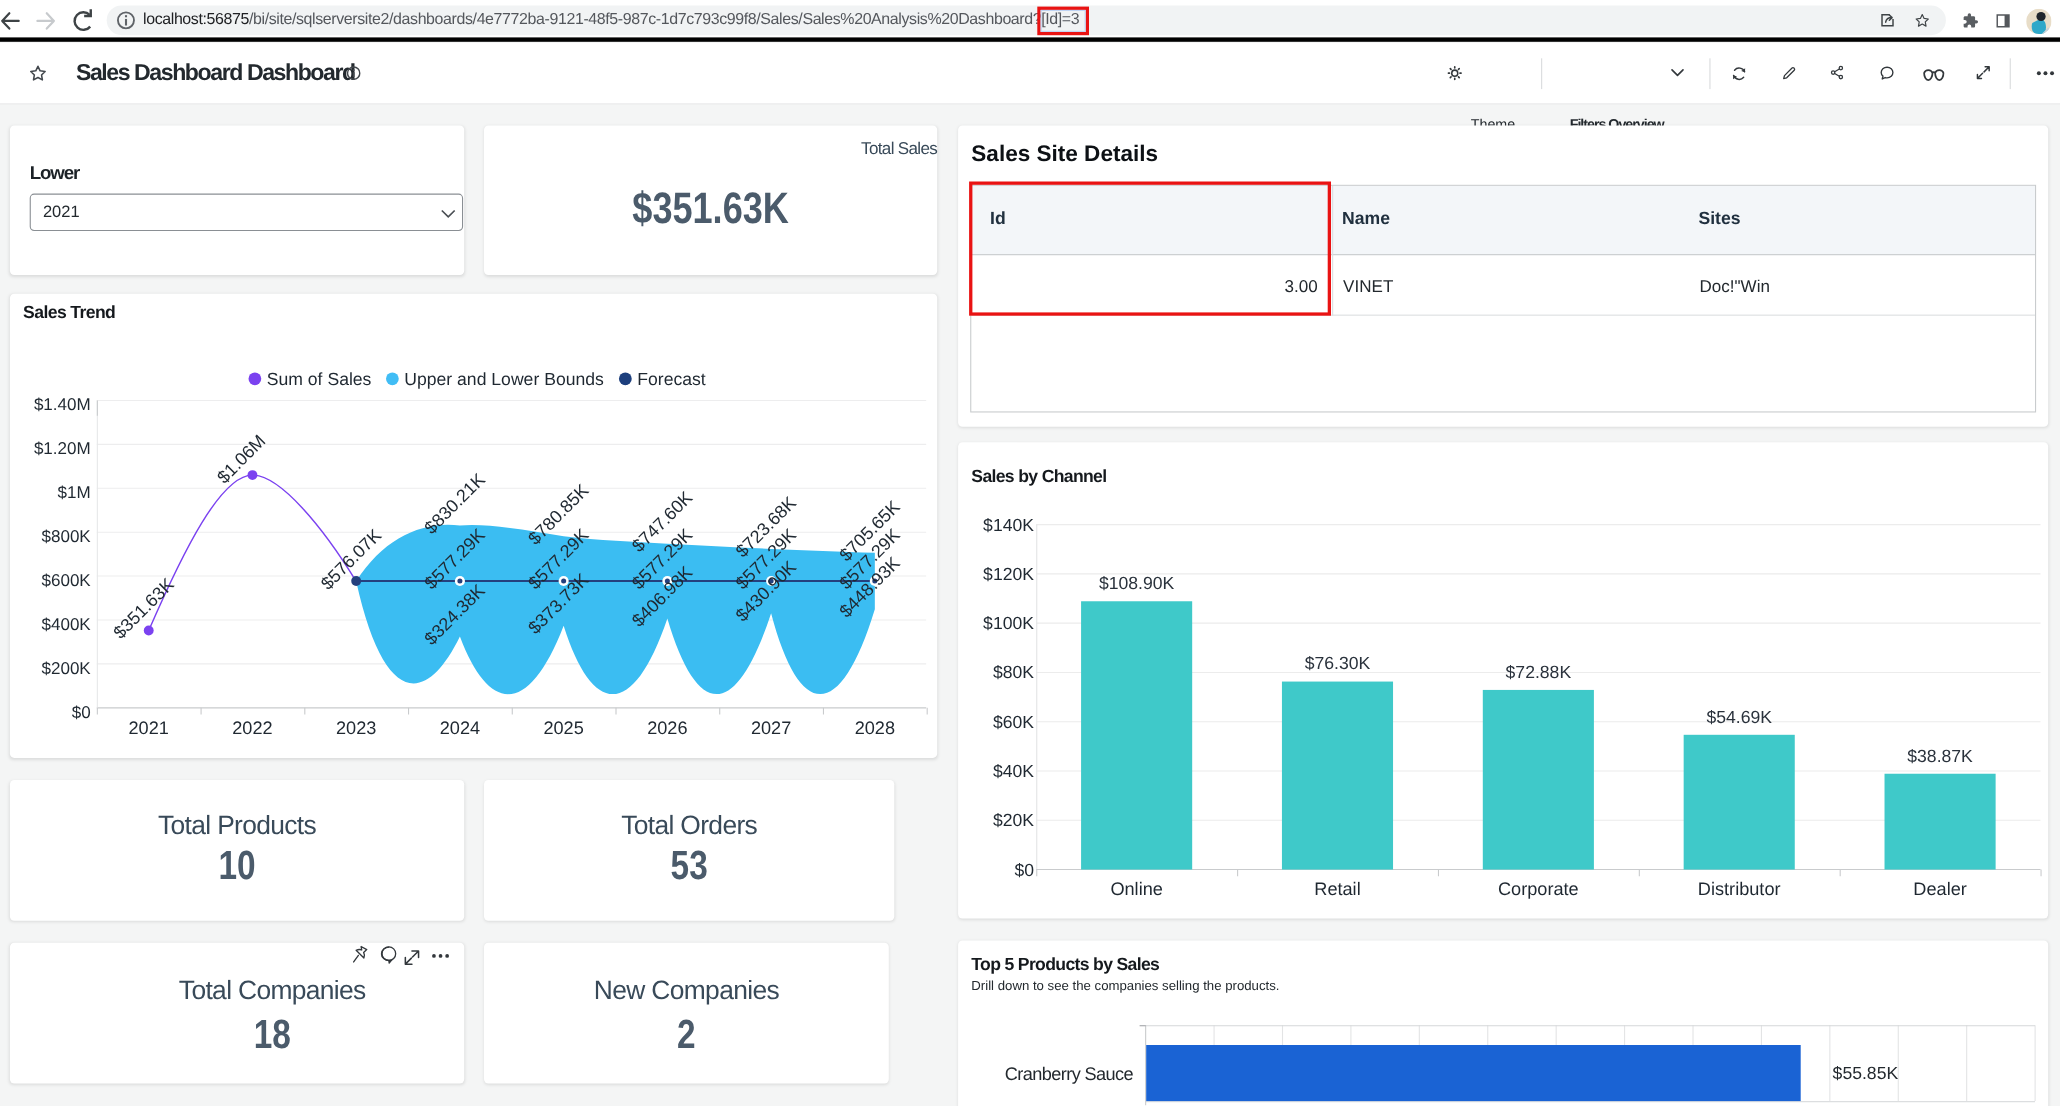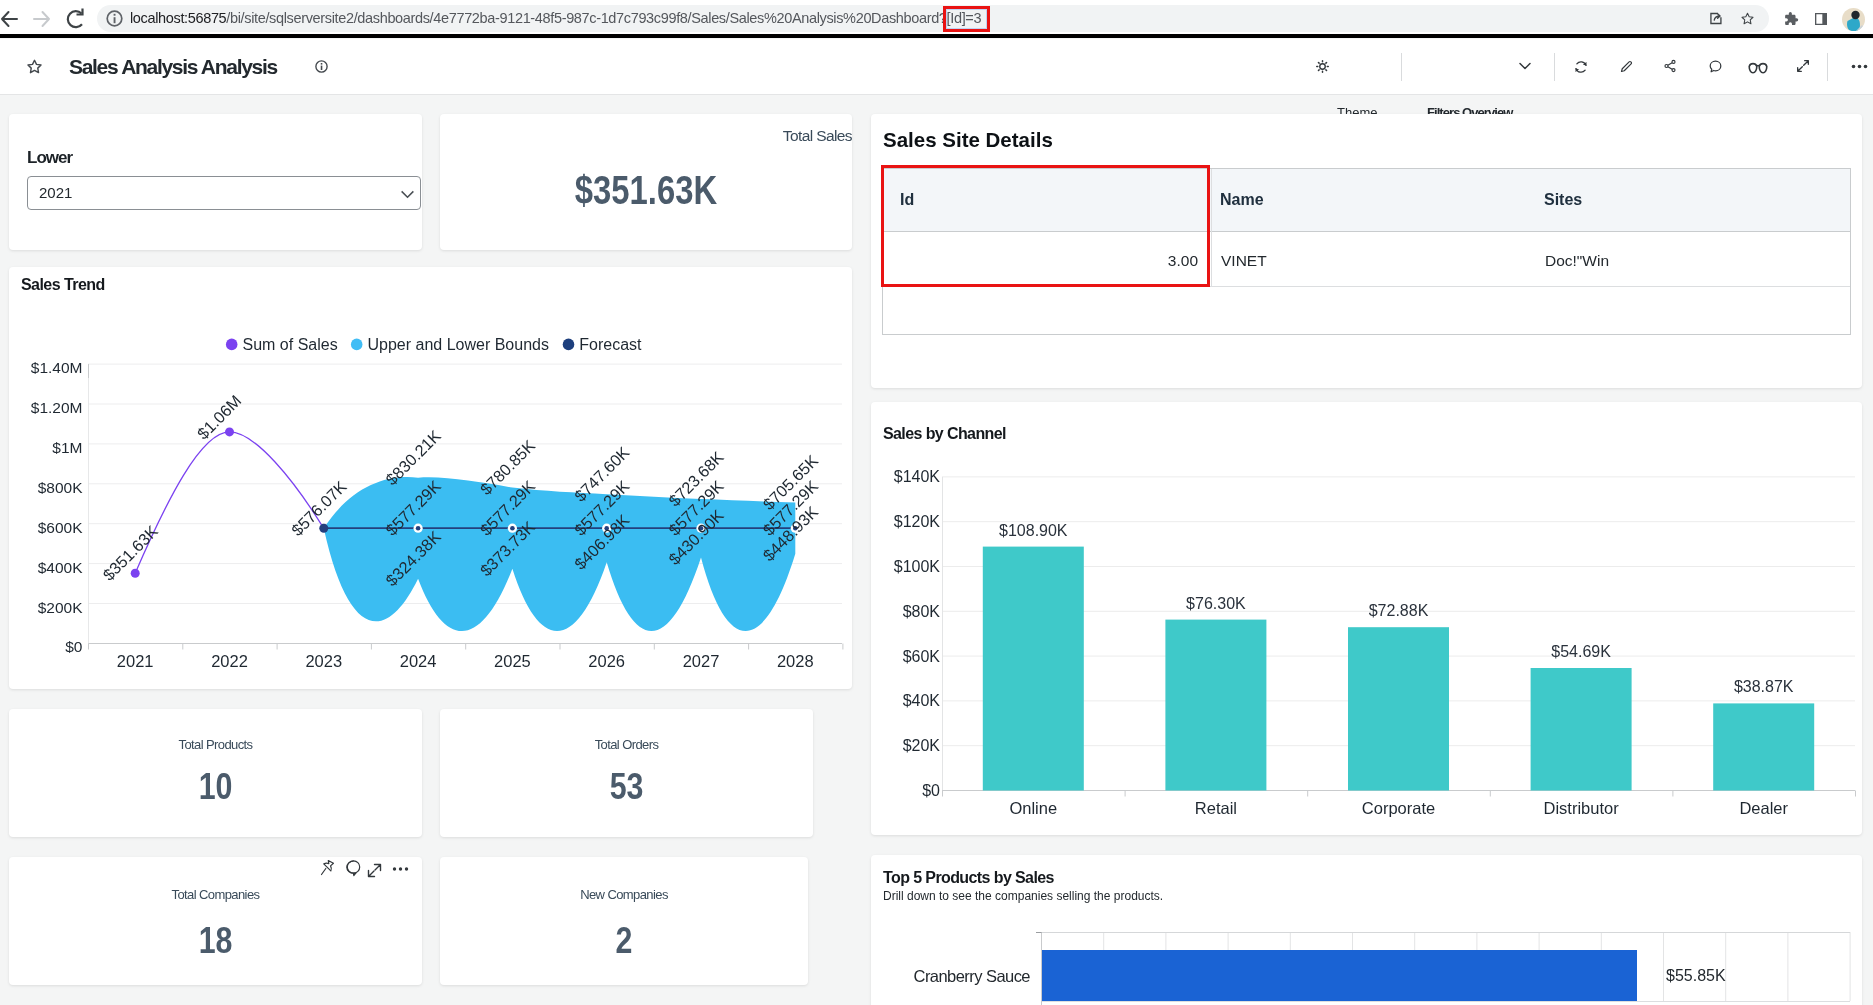--- a/index.html
+++ b/index.html
@@ -5,21 +5,21 @@
 * { margin:0; padding:0; box-sizing:border-box; }
 html,body { width:1873px; height:1005px; overflow:hidden; font-family:"Liberation Sans",sans-serif; background:#f4f5f5; }
 .abs { position:absolute; }
 #browser { position:absolute; left:0; top:0; width:1873px; height:38px; background:#ffffff; border-bottom:4px solid #000000; }
 #urlpill { position:absolute; left:97px; top:5px; width:1672px; height:27px; background:#f1f3f4; border-radius:14px; }
 #urltext { position:absolute; left:33px; top:0; height:27px; line-height:27px; font-size:14.5px; letter-spacing:-0.35px; color:#202124; white-space:nowrap; }
 #redbox1 { position:absolute; left:845.5px; top:0.5px; width:47px; height:26.5px; border:3.5px solid #e91313; }
 #dashheader { position:absolute; left:0; top:39px; width:1873px; height:56px; background:#ffffff; border-bottom:1px solid #e4e5e6; }
 #dashtitle { position:absolute; left:69px; top:16px; font-size:21px; letter-spacing:-1.3px; font-weight:bold; color:#23292e; }
 .card { position:absolute; background:#ffffff; border-radius:4px; box-shadow:0 1px 3px rgba(0,0,0,0.10); }
-.kpilabel { position:absolute; width:100%; text-align:center; font-size:13px; letter-spacing:-0.6px; color:#394a59; }
+.kpilabel { position:absolute; width:100%; text-align:center; font-size:24px; letter-spacing:-0.6px; color:#394a59; }
 .kpival { position:absolute; width:100%; text-align:center; font-size:37px; font-weight:bold; color:#4b5b6b; }
 .ctitle { position:absolute; font-weight:bold; color:#15191d; }
 #toolbar { position:absolute; top:39px; left:0; width:1873px; height:56px; }
 .tbtext { position:absolute; top:0; height:56px; line-height:56px; color:#23292e;margin-top:46px; }
 .tbdiv { position:absolute; top:14px; height:28px; width:1px; background:#d9dbdd; }
 svg text { font-family:"Liberation Sans",sans-serif; }
 </style>
 </head>
 <body>
 
@@ -74,21 +74,21 @@
       <circle cx="13.5" cy="7" r="4.2" fill="#20262c"></circle>
       <path d="M14 23 l6-6 c2 2 2 4 1 6 Z" fill="#c9d2d8"></path>
     </g>
   </svg>
 </div>
 
 <div id="dashheader">
   <svg class="abs" style="left:26px;top:19px" width="17" height="17" viewBox="0 0 24 24">
     <path d="M12 3.2 L14.8 9 L21.2 9.8 L16.6 14.3 L17.7 20.7 L12 17.6 L6.3 20.7 L7.4 14.3 L2.8 9.8 L9.2 9 Z" fill="none" stroke="#43484d" stroke-width="2" stroke-linejoin="round"></path>
   </svg>
-  <div id="dashtitle">Sales Analysis Analysis</div>
+  <div id="dashtitle">Sales Dashboard Dashboard</div>
   <svg class="abs" style="left:315px;top:21px" width="13" height="13" viewBox="0 0 19 19">
     <circle cx="9.5" cy="9.5" r="8.2" fill="none" stroke="#43484d" stroke-width="2"></circle>
     <rect x="8.4" y="4.4" width="2.3" height="2.3" fill="#43484d"></rect>
     <rect x="8.4" y="8.2" width="2.3" height="6.4" fill="#43484d"></rect>
   </svg>
 </div>
 <div id="toolbar">
   <svg class="abs" style="left:1315px;top:20px" width="15" height="15" viewBox="0 0 24 24">
     <circle cx="12" cy="12" r="4.4" fill="none" stroke="#33383c" stroke-width="2.2"></circle>
     <g stroke="#33383c" stroke-width="2.4" stroke-linecap="round">
@@ -242,21 +242,21 @@
 
 <div class="card" style="left:9px;top:709px;width:413px;height:128px;">
   <div class="kpilabel" style="top:28px;">Total Products</div>
   <div class="kpival" style="top:57px;transform:scaleX(0.82);">10</div>
 </div>
 <div class="card" style="left:440px;top:709px;width:373px;height:128px;">
   <div class="kpilabel" style="top:28px;">Total Orders</div>
   <div class="kpival" style="top:57px;transform:scaleX(0.82);">53</div>
 </div>
 
-<div class="card" style="left:9px;top:857px;width:413px;height:128px;">
+<div class="card" style="left:9px;top:857px;width:413px;height:128px;padding-left:32px;">
   <div class="kpilabel" style="top:30px;">Total Companies</div>
   <div class="kpival" style="top:63px;transform:scaleX(0.82);">18</div>
   <svg class="abs" style="left:300px;top:1px" width="110" height="22" viewBox="0 0 110 22">
     <g fill="none" stroke="#33383c" stroke-width="1.2" stroke-linejoin="round">
       <path d="M18.5 2.5 L24 4.5 L21.5 7.5 C23 9.5 23 11 22.5 12.5 L14.5 6.5 C16 5.5 17.5 5 19.5 5.5 Z" transform="rotate(8 19 8)"></path>
       <path d="M16.8 10.5 L12.5 16.5" stroke-linecap="round"></path>
       <path d="M44.5 3 C40.5 3 37.5 5.8 37.5 9.2 C37.5 12.6 40.5 15.2 44.5 15.2 C45.3 15.2 46 15.1 46.7 14.9 L44.5 17.5 L44.2 15.2 C41 15 37.5 12.6 37.5 9.2" transform="translate(0.3,0)"></path>
       <circle cx="44.5" cy="9" r="6.2"></circle>
     </g>
     <g fill="none" stroke="#33383c" stroke-width="1.4" stroke-linecap="round" stroke-linejoin="round">
@@ -270,21 +270,21 @@
     </g>
   </svg>
 </div>
 <div class="card" style="left:440px;top:857px;width:368px;height:128px;">
   <div class="kpilabel" style="top:30px;">New Companies</div>
   <div class="kpival" style="top:63px;transform:scaleX(0.82);">2</div>
 </div>
 
 <div class="card" style="left:871px;top:114px;width:991px;height:274px;">
   <div class="ctitle" style="left:12px;top:14px;font-size:20.5px;color:#0d1115;">Sales Site Details</div>
-  <div style="position:absolute;left:11px;top:54px;width:969px;height:167px;border:1px solid #c9ccce;">
+  <div style="position:absolute;left:11px;top:54px;width:969px;height:207px;border:1px solid #c9ccce;">
     <div style="position:absolute;left:0;top:0;width:100%;height:63px;background:#f3f6f9;border-bottom:1px solid #c9ccce;"></div>
     <div style="position:absolute;left:0;top:63px;width:100%;height:55px;border-bottom:1px solid #dcdee0;"></div>
     <div style="position:absolute;left:328px;top:0;width:1px;height:118px;background:#dcdee0;"></div>
     <div style="position:absolute;left:17px;top:22px;font-size:16px;font-weight:bold;color:#20303f;">Id</div>
     <div style="position:absolute;left:337px;top:22px;font-size:16px;font-weight:bold;color:#20303f;">Name</div>
     <div style="position:absolute;left:661px;top:22px;font-size:16px;font-weight:bold;color:#20303f;">Sites</div>
     <div style="position:absolute;left:0px;top:83px;width:315px;font-size:15.5px;color:#23292e;text-align:right;">3.00</div>
     <div style="position:absolute;left:338px;top:83px;font-size:15.5px;color:#23292e;">VINET</div>
     <div style="position:absolute;left:662px;top:83px;font-size:15.5px;color:#23292e;">Doc!"Win</div>
   </div>

